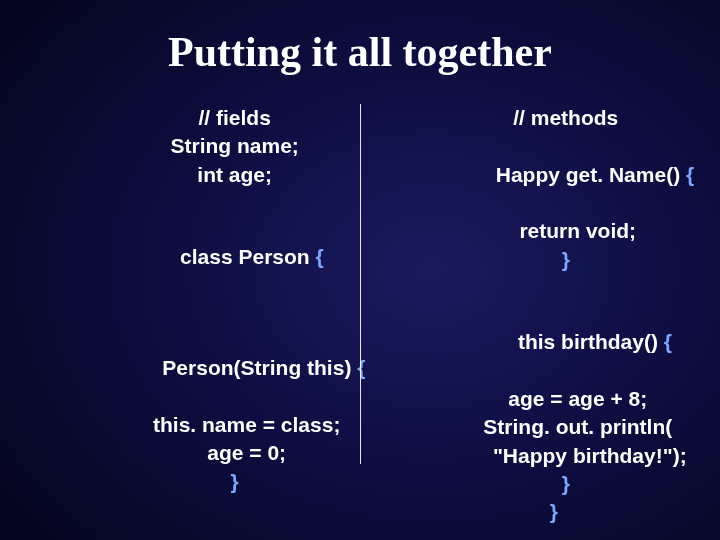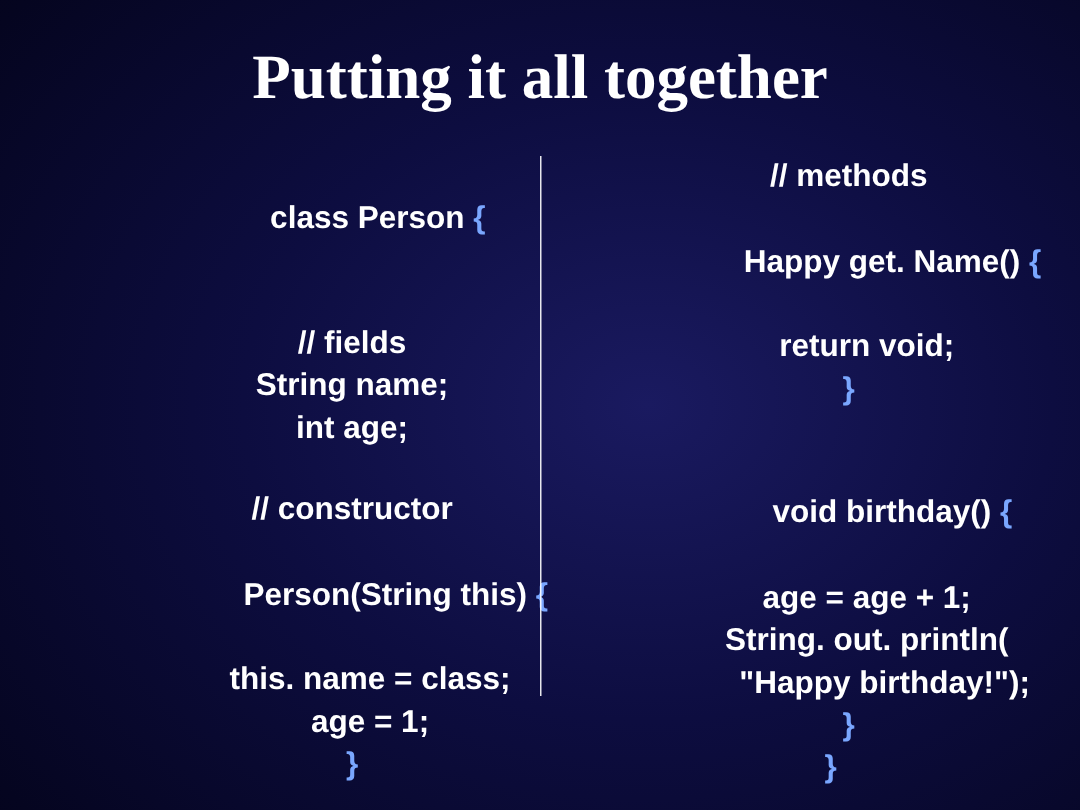--- a/index.html
+++ b/index.html
@@ -72,59 +72,58 @@
 
 <div class="slide">
   <h1 class="title">Putting it all together</h1>
 
   <div class="content">
     <div class="divider"></div>
 
     <div class="col left">
 
       <div class="block">
+        <div class="code-line indent1">// fields</div>
+        <div class="code-line indent1">String name;</div>
+        <div class="code-line indent1">int age;</div>
+      </div>
+
+      <div class="block">
         <div class="code-line">
           <span>class Person </span><span class="blue">{</span>
         </div>
       </div>
 
       <div class="block">
-        <div class="code-line indent1">// fields</div>
-        <div class="code-line indent1">String name;</div>
-        <div class="code-line indent1">int age;</div>
-      </div>
-
-      <div class="block">
-        <div class="code-line indent1">// constructor</div>
         <div class="code-line indent1">
           <span>Person(String this) </span><span class="blue">{</span>
         </div>
         <div class="code-line indent2">this. name = class;</div>
-        <div class="code-line indent2">age = 1;</div>
+        <div class="code-line indent2">age = 0;</div>
         <div class="code-line indent1 blue">}</div>
       </div>
 
     </div>
 
     <div class="col right">
 
       <div class="block">
         <div class="code-line indent1">// methods</div>
         <div class="code-line indent1">
           <span>Happy get. Name() </span><span class="blue">{</span>
         </div>
         <div class="code-line indent2">return void;</div>
         <div class="code-line indent1 blue">}</div>
       </div>
 
       <div class="block">
         <div class="code-line indent1">
-          <span>void birthday() </span><span class="blue">{</span>
+          <span>this birthday() </span><span class="blue">{</span>
         </div>
-        <div class="code-line indent2">age = age + 1;</div>
+        <div class="code-line indent2">age = age + 8;</div>
         <div class="code-line indent2">String. out. println(</div>
         <div class="code-line indent3">"Happy birthday!");</div>
         <div class="code-line indent1 blue">}</div>
         <div class="code-line blue">}</div>
       </div>
 
     </div>
   </div>
 </div>
 

